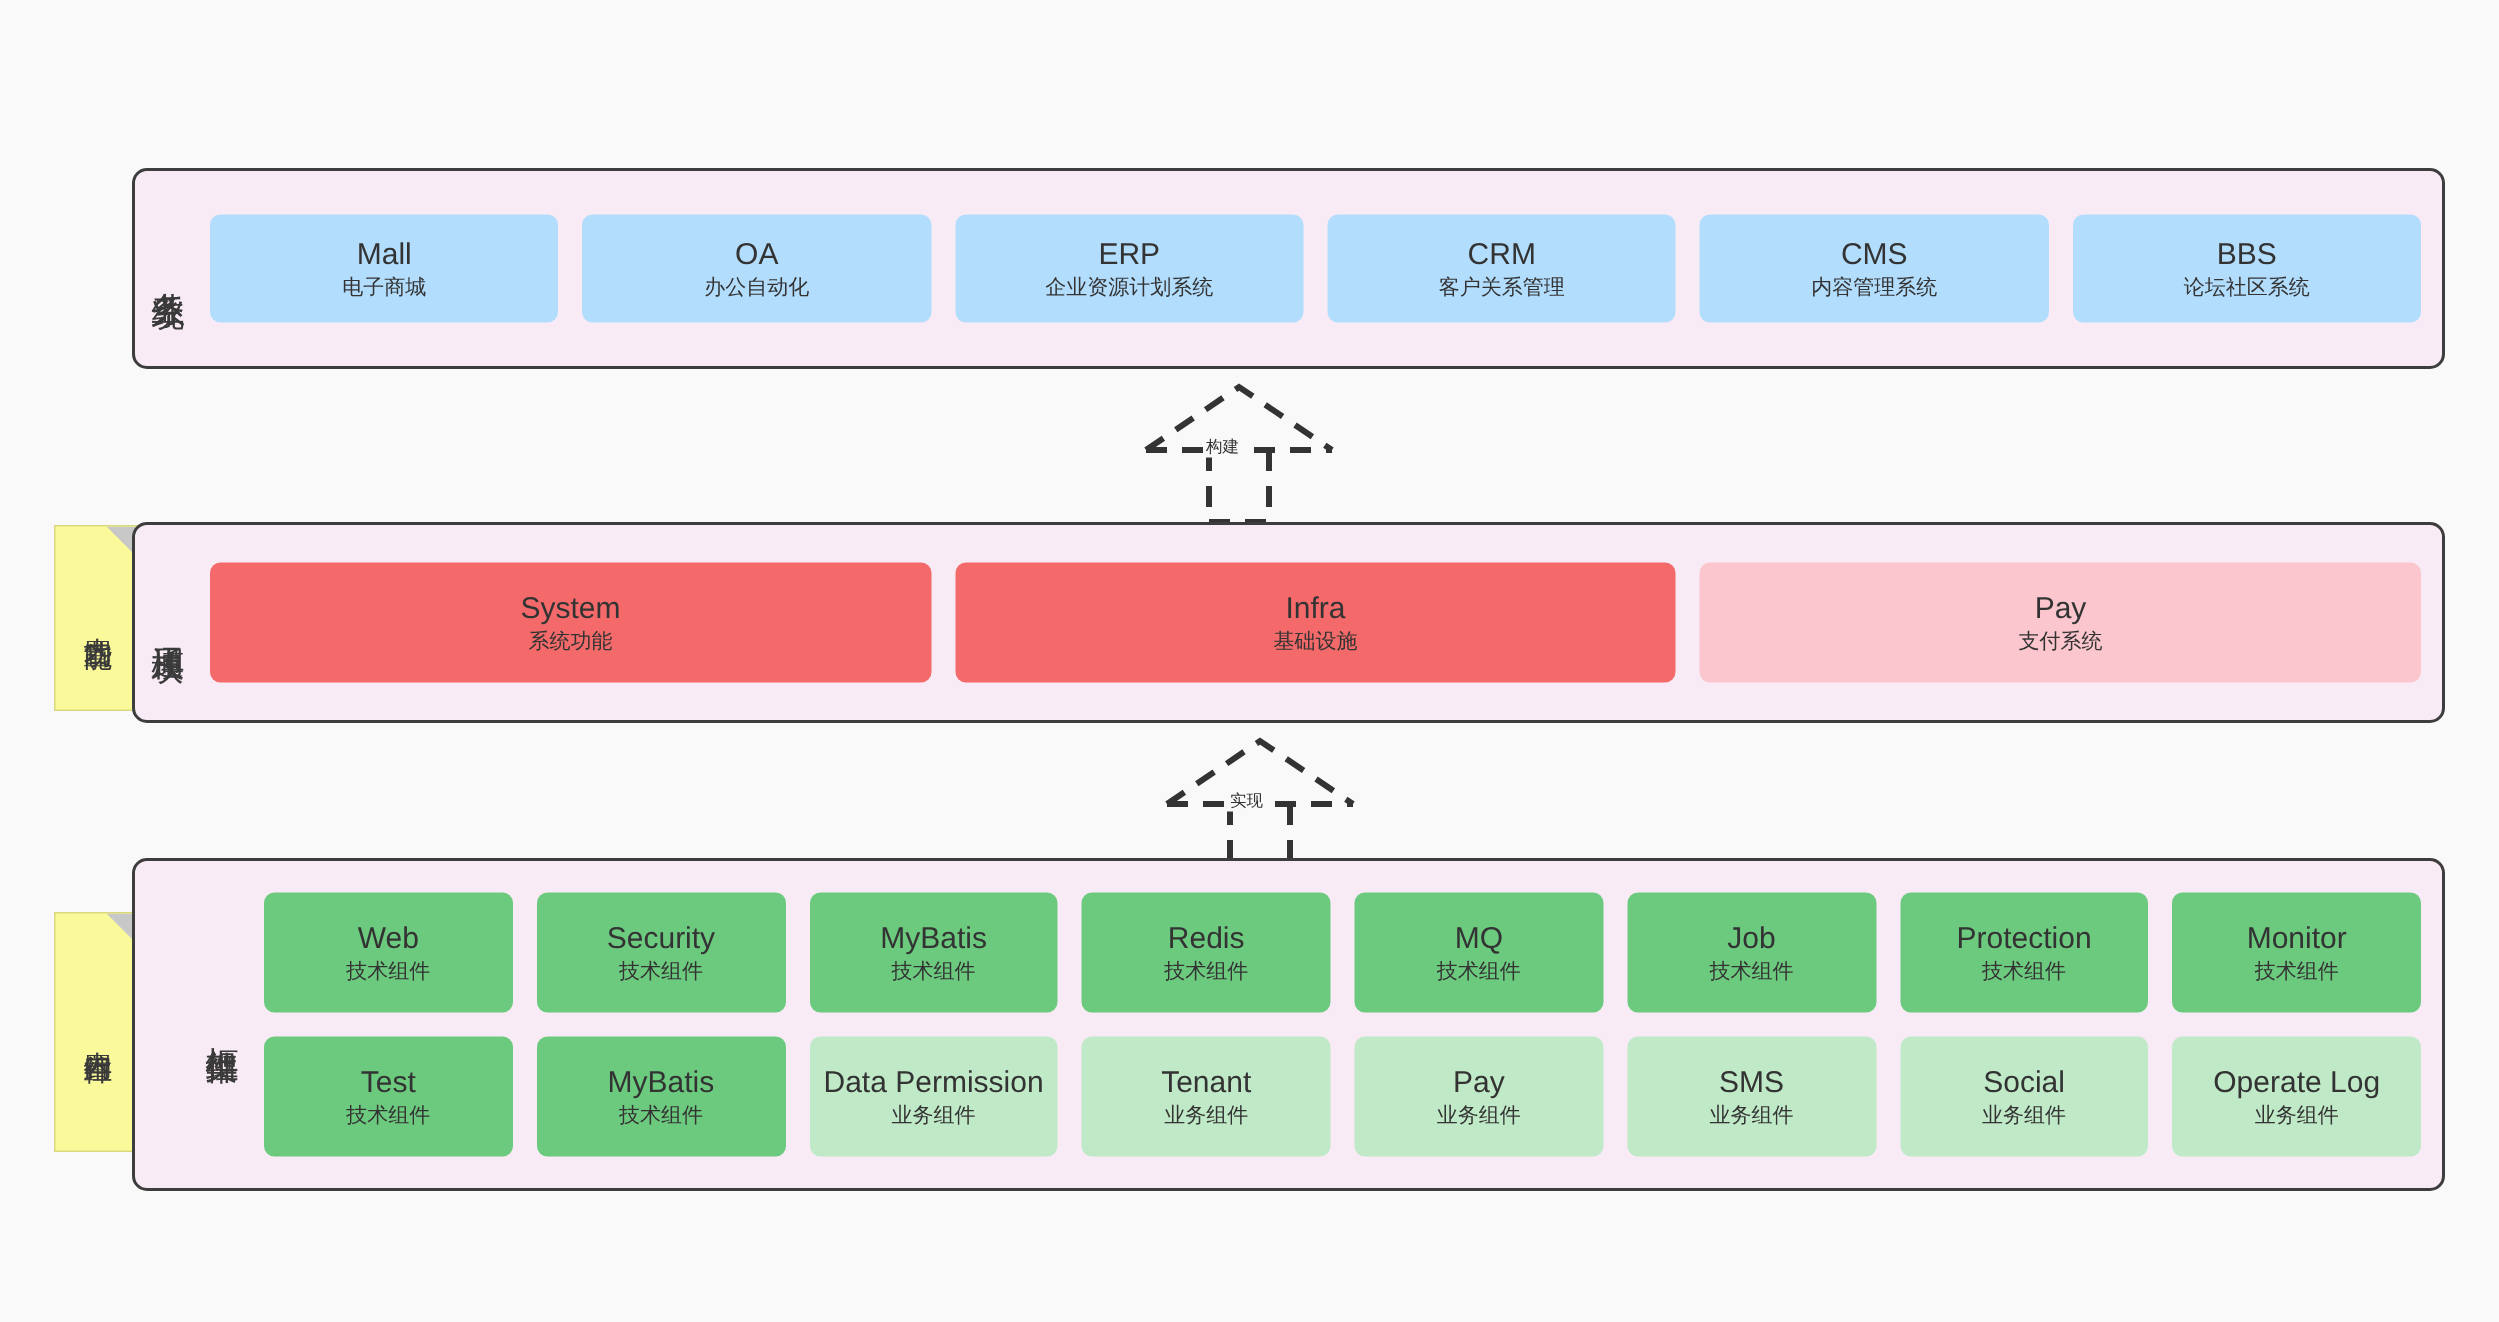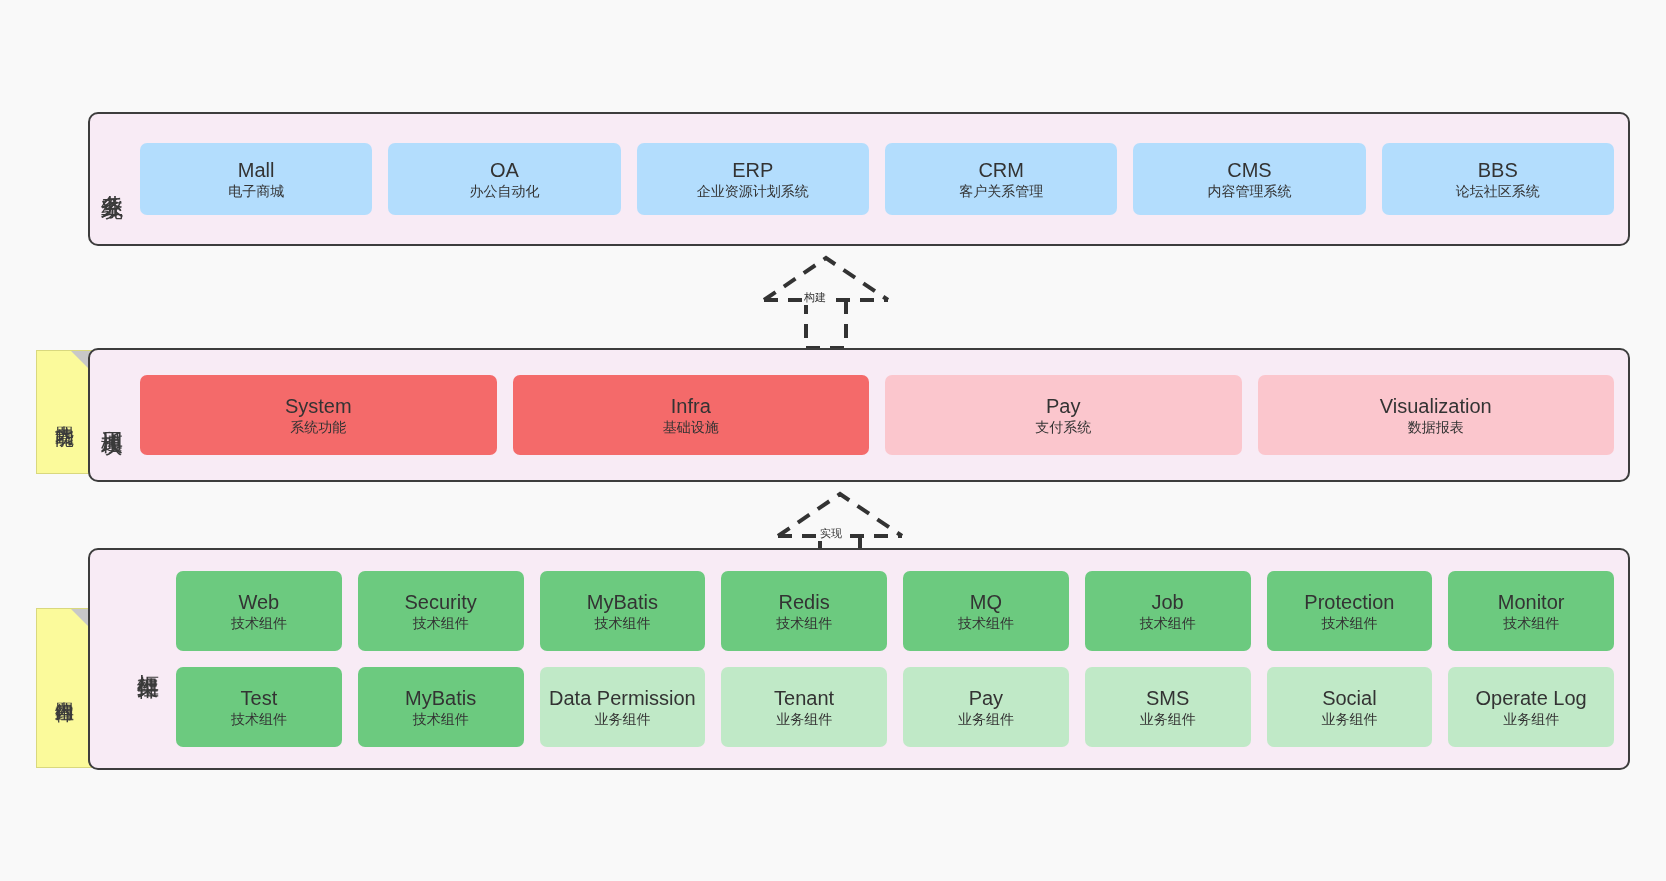--- a/index.html
+++ b/index.html
@@ -70,21 +70,21 @@
   
   .c-blue       {background:#b3ddfd;}
   .c-red        {background:#f46a6a;}
   .c-red-light  {background:#fbc6cd;}
   .c-green      {background:#6cca7f;}
   .c-green-light{background:#c0e9c7;}
 
   
   #layer-business{left:88px;  top:112px; width:1542px; height:134px;}
   #layer-common  {left:88px;  top:348px; width:1542px; height:134px;}
-  #layer-frame   {left:88px;  top:548px; width:1542px; height:222px;padding-left:36px;}
+  #layer-frame   {left:88px;  top:572px; width:1542px; height:222px;padding-left:36px;}
 
   #layer-business .card{height:72px;}
   #layer-common  .card{height:80px;}
   #layer-frame   .card{height:80px;}
 
   
   .note{
     position:absolute;
     width:56px;
     background:#fbfa9b;
@@ -189,24 +189,20 @@
           <div class="cn">系统功能</div>
         </div>
         <div class="card c-red">
           <div class="en">Infra</div>
           <div class="cn">基础设施</div>
         </div>
         <div class="card c-red-light">
           <div class="en">Pay</div>
           <div class="cn">支付系统</div>
         </div>
-        <div class="card c-red-light">
-          <div class="en">Visualization</div>
-          <div class="cn">数据报表</div>
-        </div>
       </div>
     </div>
   </div>
 
   <div class="arrow" id="arrow-impl">
     <svg width="180" height="100" viewBox="0 0 180 100">
       <polyline points="22,50 84,8 146,50" fill="none" stroke="#333333" stroke-width="4" stroke-dasharray="14,10" stroke-linecap="butt"></polyline>
       <polyline points="22,50 146,50" fill="none" stroke="#333333" stroke-width="4" stroke-dasharray="14,10"></polyline>
       <polyline points="64,50 64,98" fill="none" stroke="#333333" stroke-width="4" stroke-dasharray="14,10"></polyline>
       <polyline points="104,50 104,98" fill="none" stroke="#333333" stroke-width="4" stroke-dasharray="14,10"></polyline>

